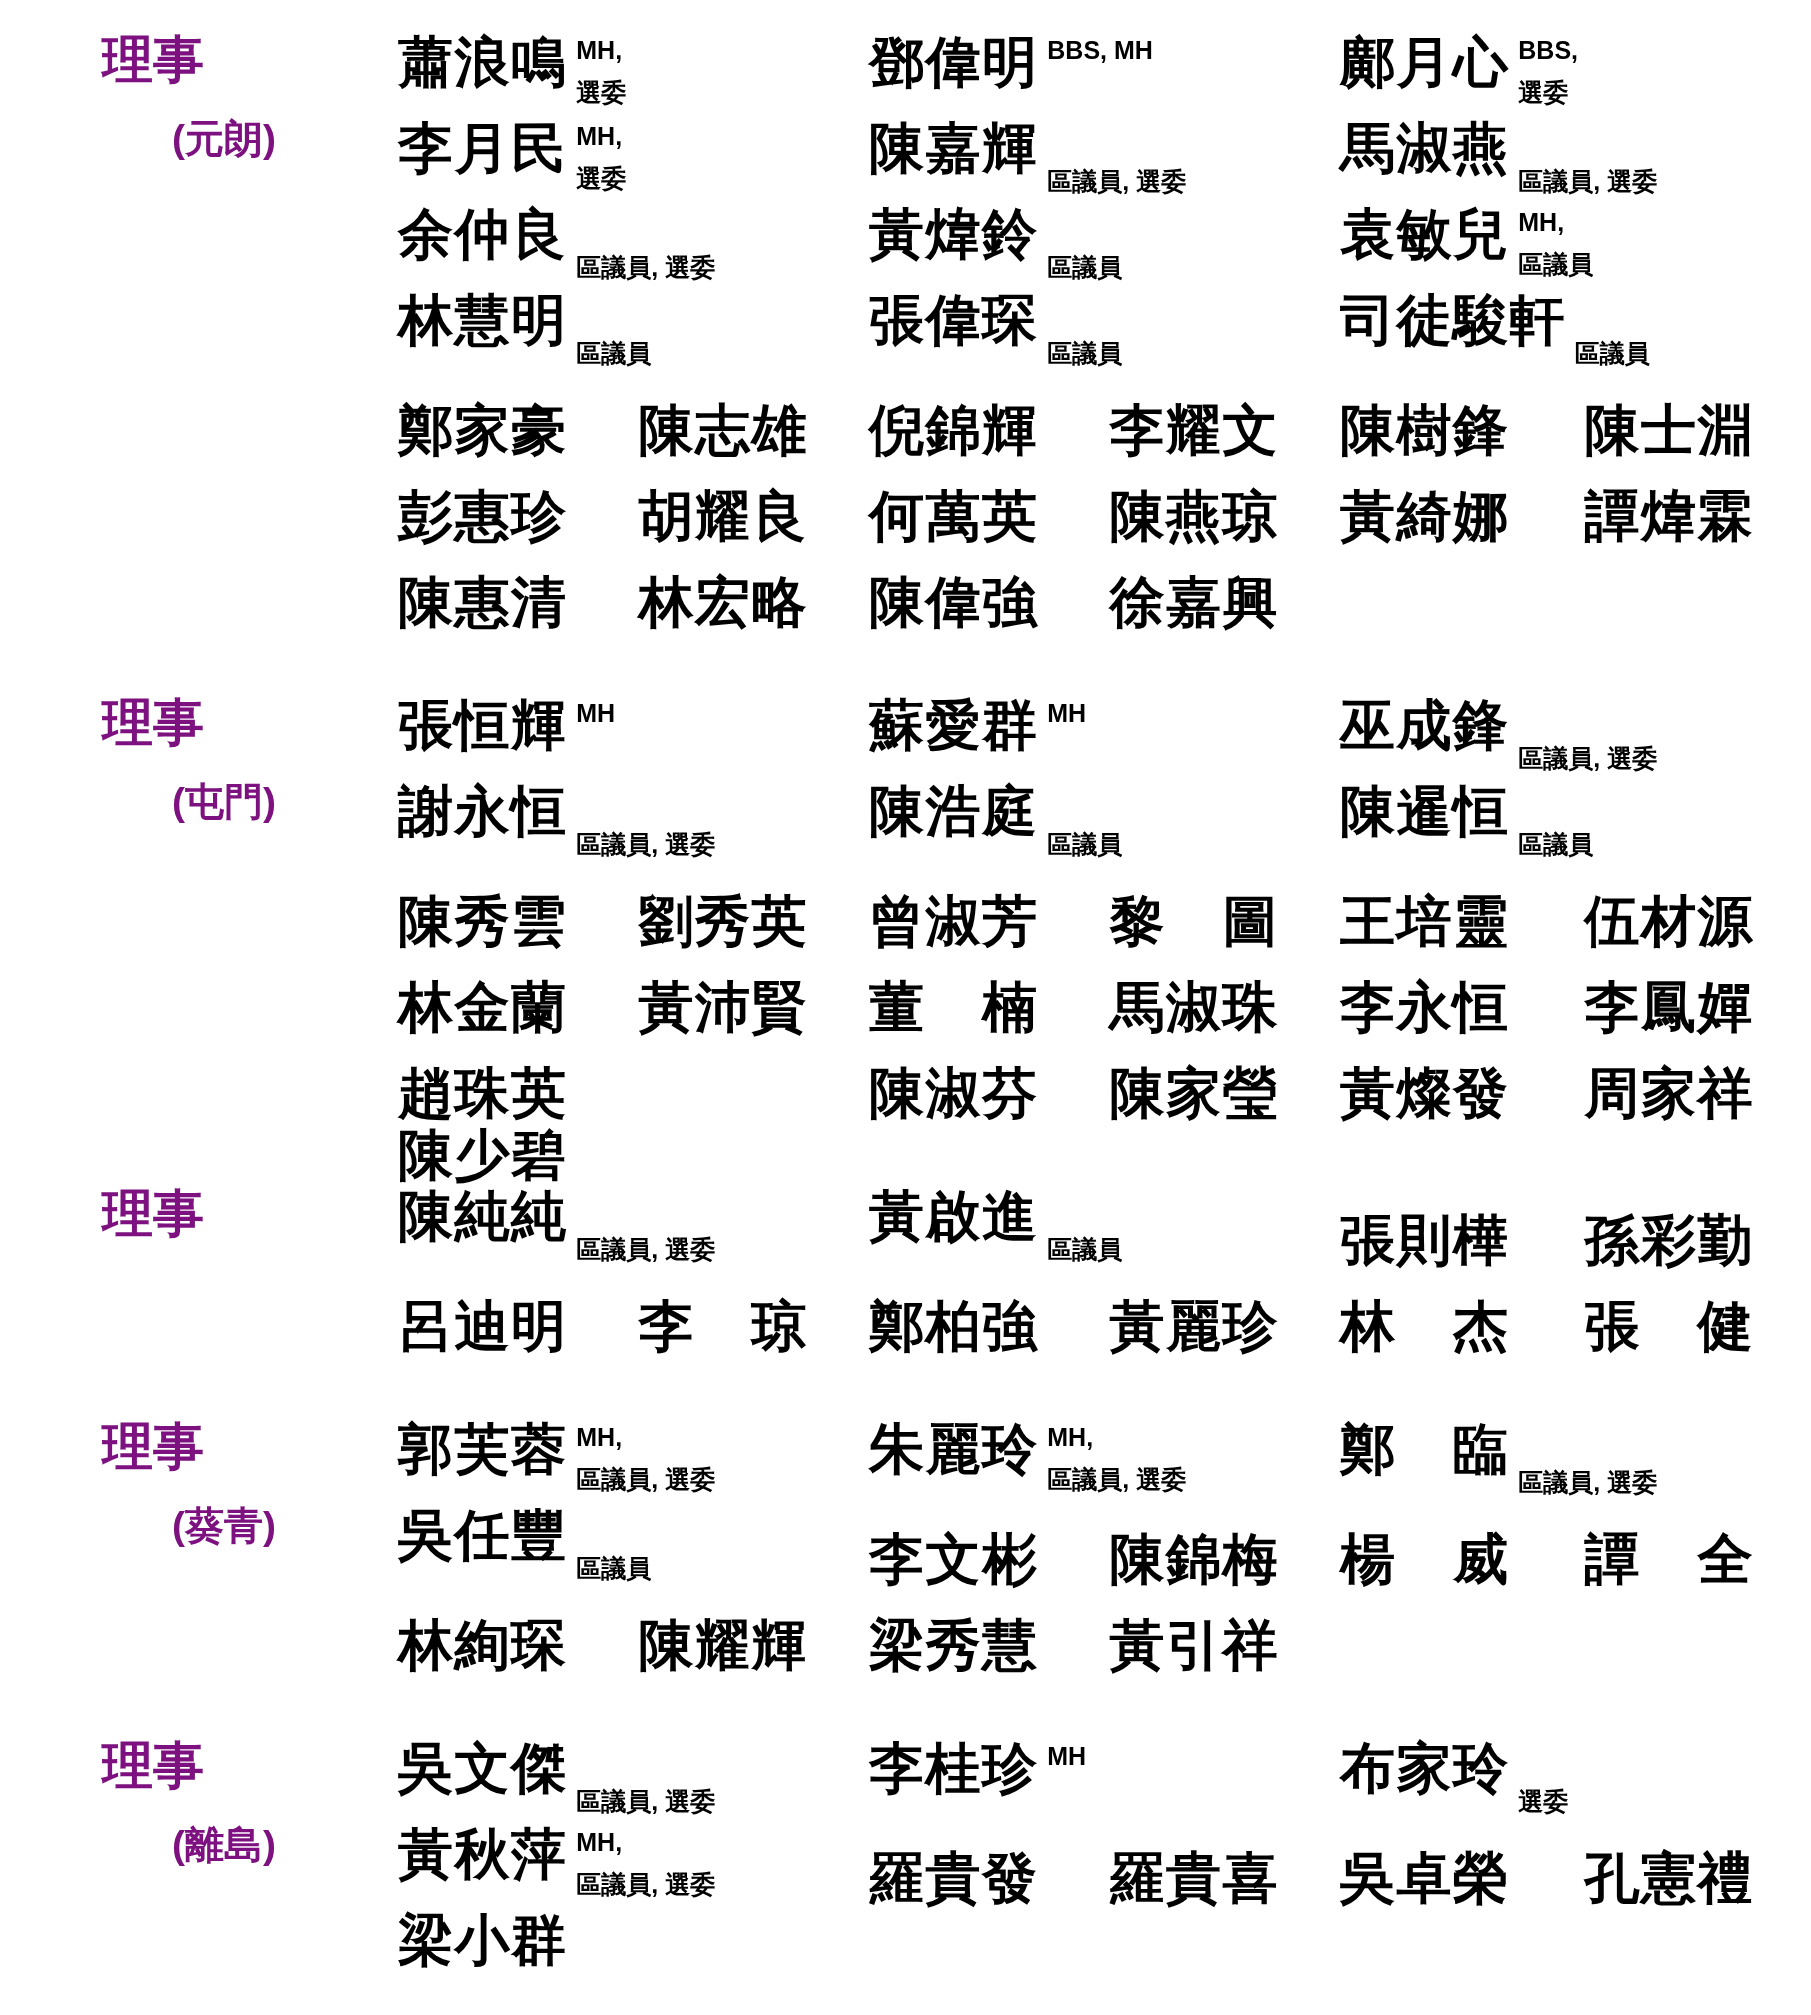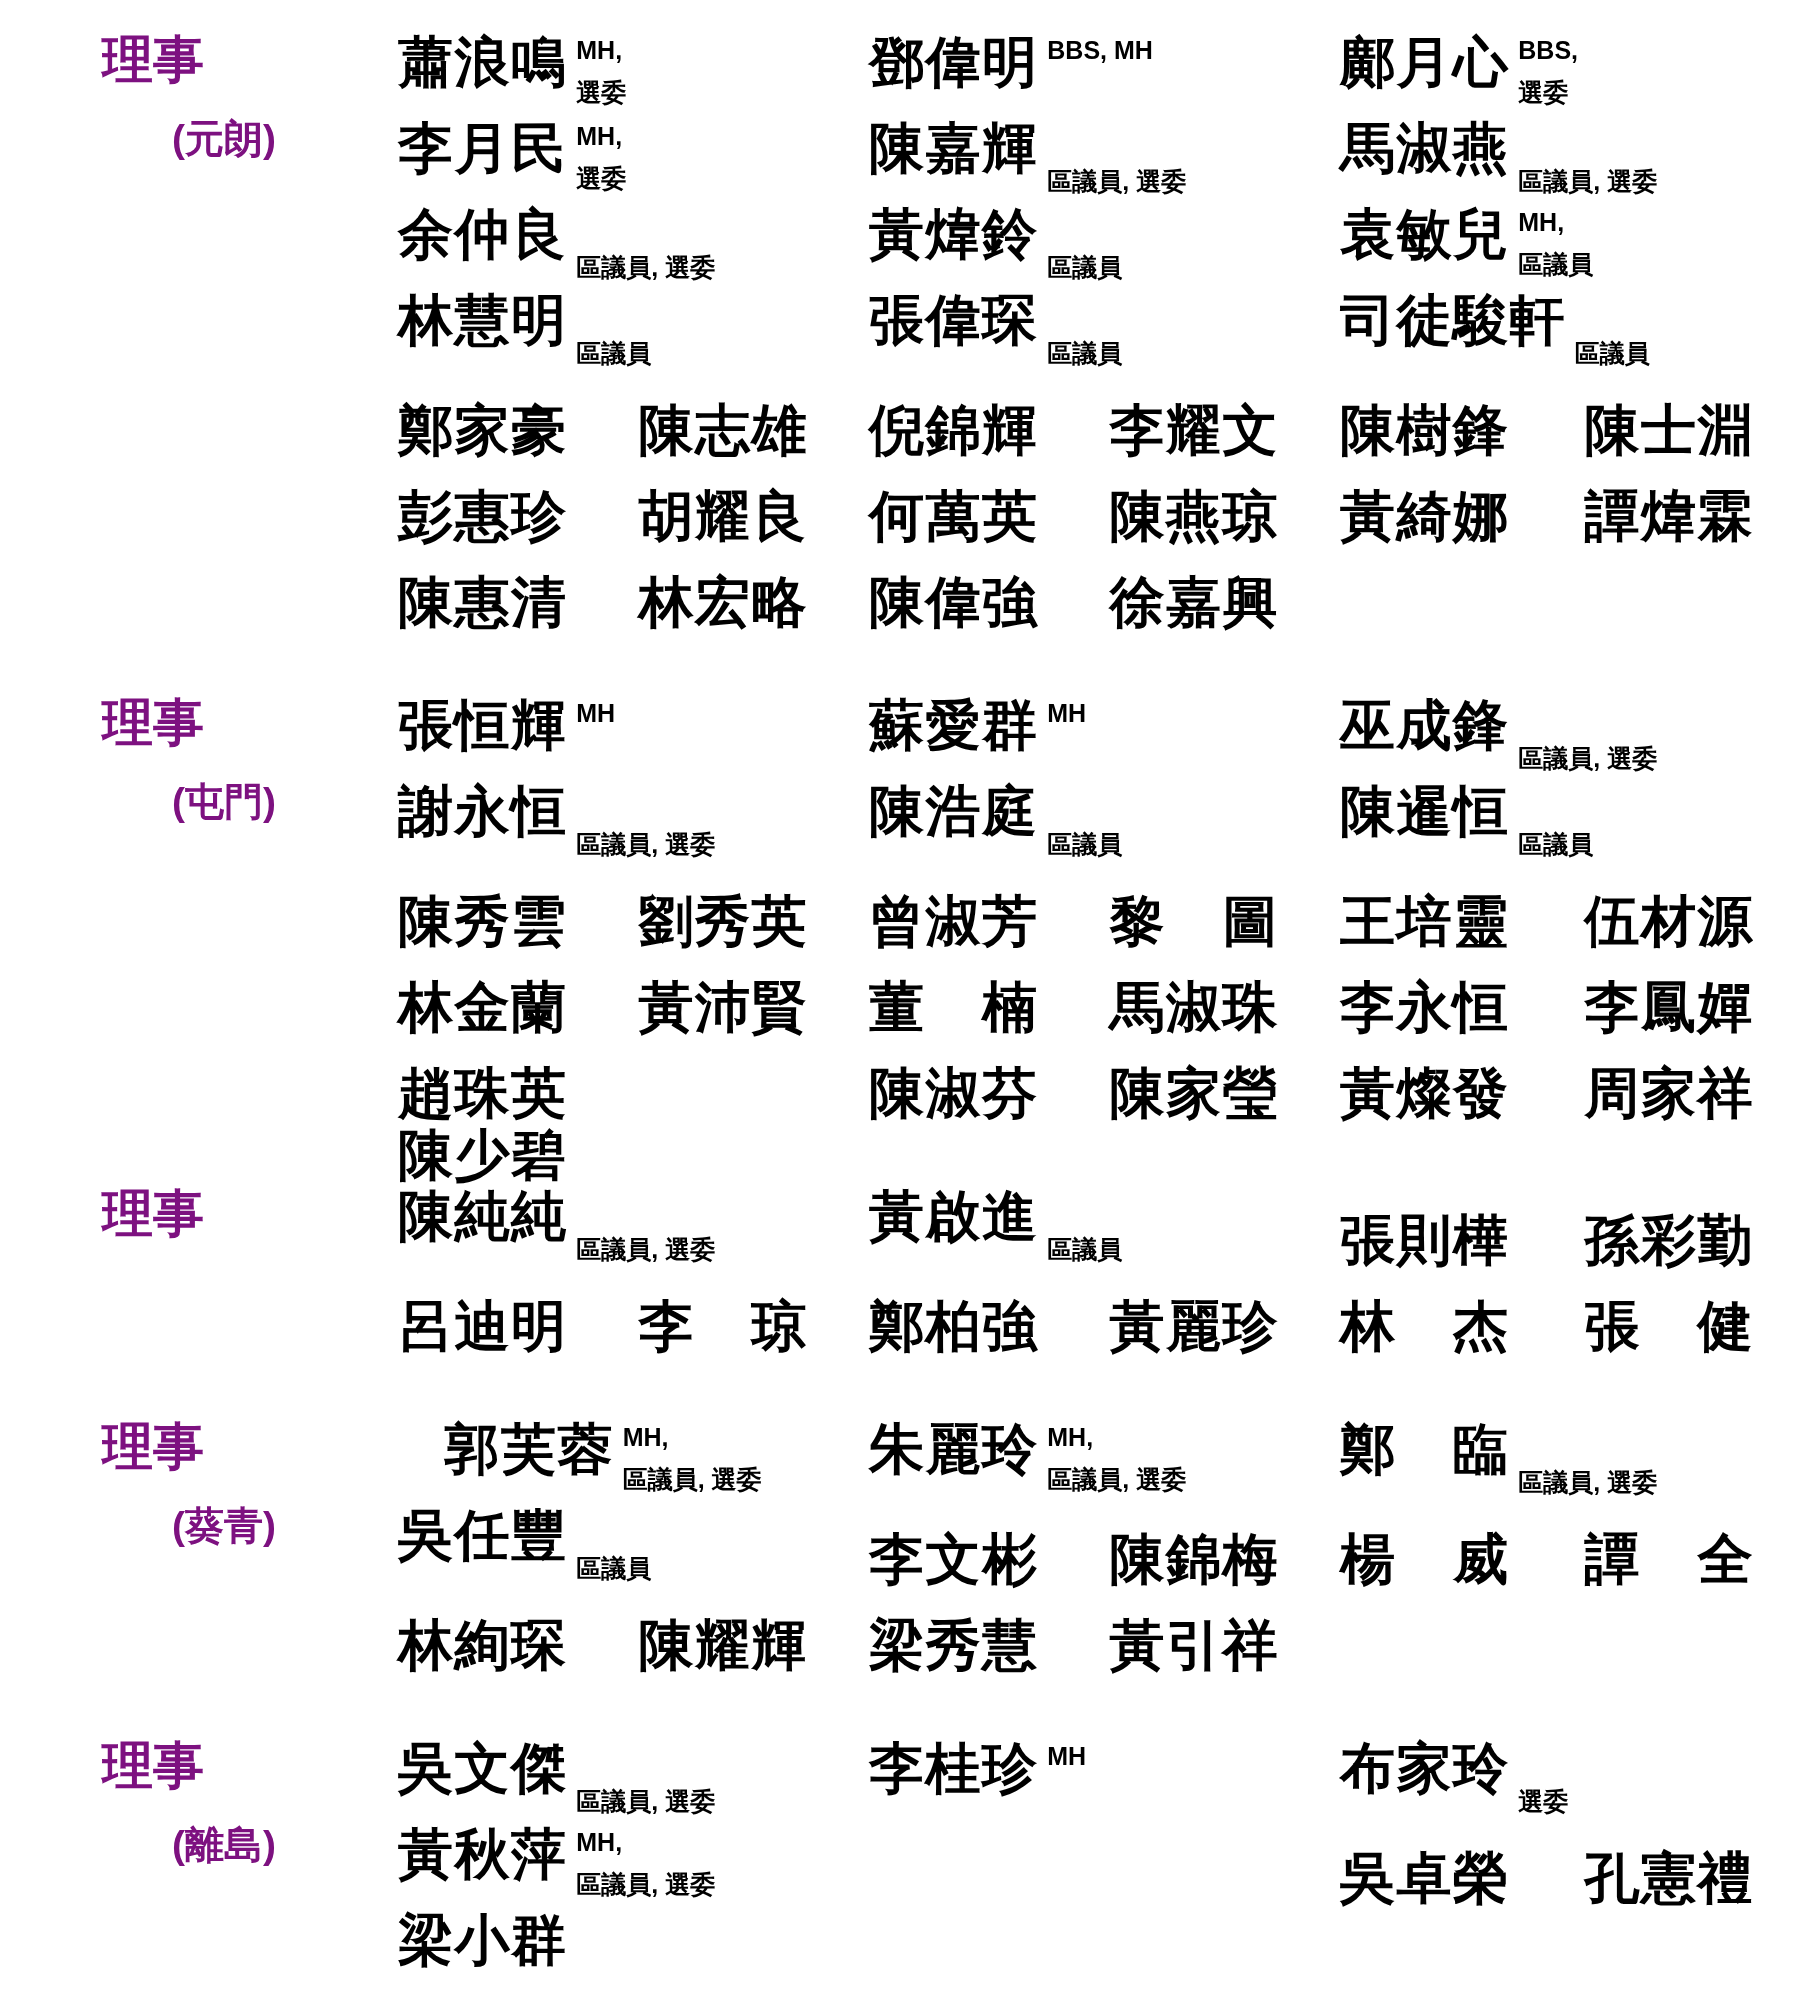--- a/index.html
+++ b/index.html
@@ -403,21 +403,21 @@
           <span class="mname">林　杰</span>
         </div>
         <div class="entry">
           <span class="mname">張　健</span>
         </div>
       </div>
     </section>
     <section class="section">
       <div class="role-label">理事</div>
       <div class="district-label">(葵青)</div>
-      <div class="cell" style="grid-area: 1 / 2; justify-content: center;">
+      <div class="cell" style="grid-area: 1 / 2;">
         <div class="entry">
           <span class="mname">郭芙蓉</span>
           <span class="suffix stacked">
             <span class="suffix-line">MH,</span>
             <span class="suffix-line">區議員, 選委</span>
           </span>
         </div>
       </div>
       <div class="cell" style="grid-area: 1 / 3;">
         <div class="entry">
@@ -505,20 +505,28 @@
           </span>
         </div>
       </div>
       <div class="cell" style="grid-area: 2 / 2;">
         <div class="entry">
           <span class="mname">黃秋萍</span>
           <span class="suffix stacked">
             <span class="suffix-line">MH,</span>
             <span class="suffix-line">區議員, 選委</span>
           </span>
+        </div>
+      </div>
+      <div class="cell pair" style="grid-area: 2 / 3;">
+        <div class="entry">
+          <span class="mname">羅貴發</span>
+        </div>
+        <div class="entry">
+          <span class="mname">羅貴喜</span>
         </div>
       </div>
       <div class="cell pair" style="grid-area: 2 / 4;">
         <div class="entry">
           <span class="mname">吳卓榮</span>
         </div>
         <div class="entry">
           <span class="mname">孔憲禮</span>
         </div>
       </div>

